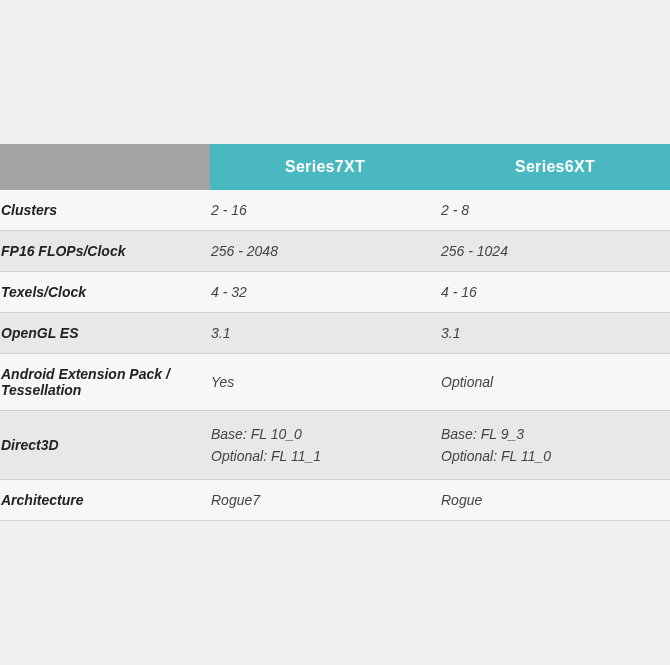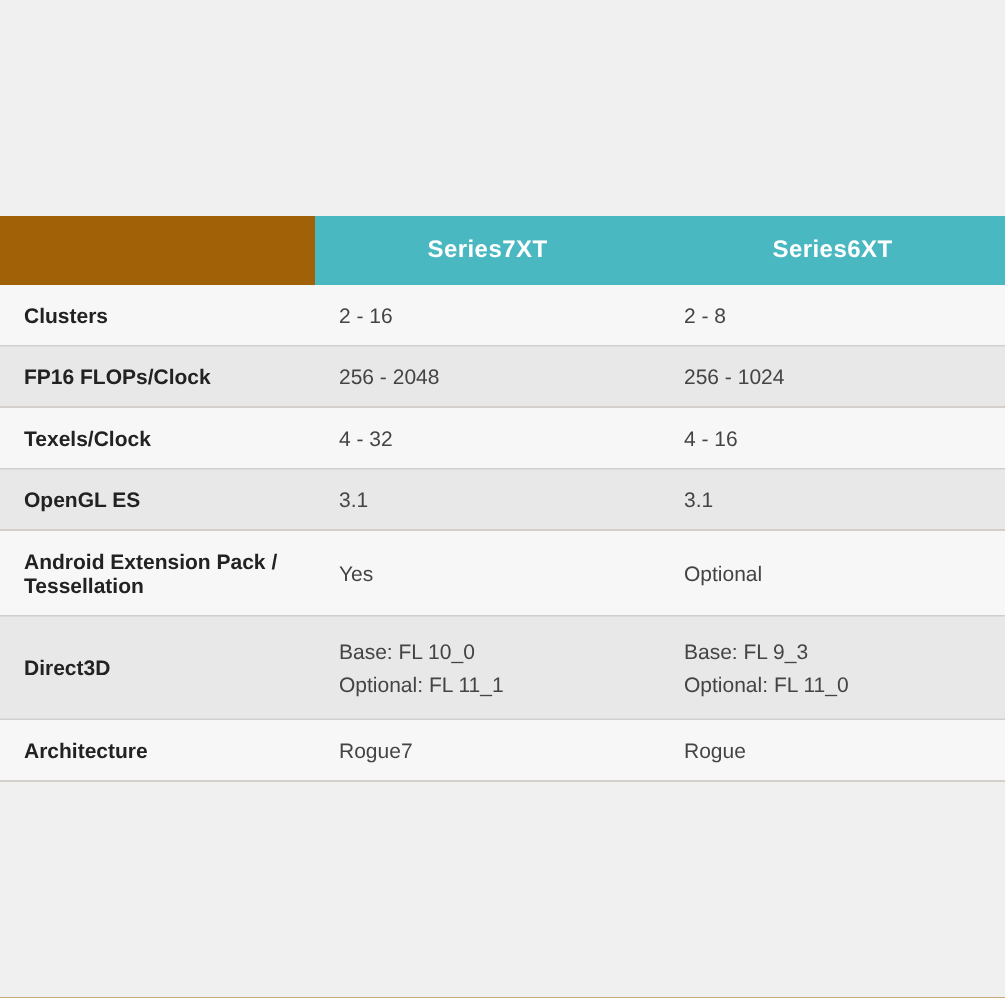--- a/index.html
+++ b/index.html
@@ -12,21 +12,21 @@
       background: #f0f0f0;
       display: flex;
       justify-content: center;
       align-items: center;
       min-height: 100vh;
       font-family: Arial, sans-serif;
     }
 
     .table-container {
       width: 670px;
-      background: #a16207;
+      background: #a3a3a3;
     }
 
     table {
       width: 100%;
       border-collapse: collapse;
       font-size: 14px;
     }
 
     thead tr th {
       background-color: #4ab8c1;
@@ -49,23 +49,24 @@
 
     tbody tr:nth-child(odd) {
       background-color: #f7f7f7;
     }
 
     tbody tr:nth-child(even) {
       background-color: #e8e8e8;
     }
 
     tbody tr td {
-      padding: 12px 16px;
+      padding: 12px 1px;
       vertical-align: middle;
       color: #333;
+      font-style: italic;
     }
 
     tbody tr td:first-child {
       font-weight: bold;
       color: #222;
       width: 210px;
     }
 
     tbody tr td:not(:first-child) {
       width: 230px;

